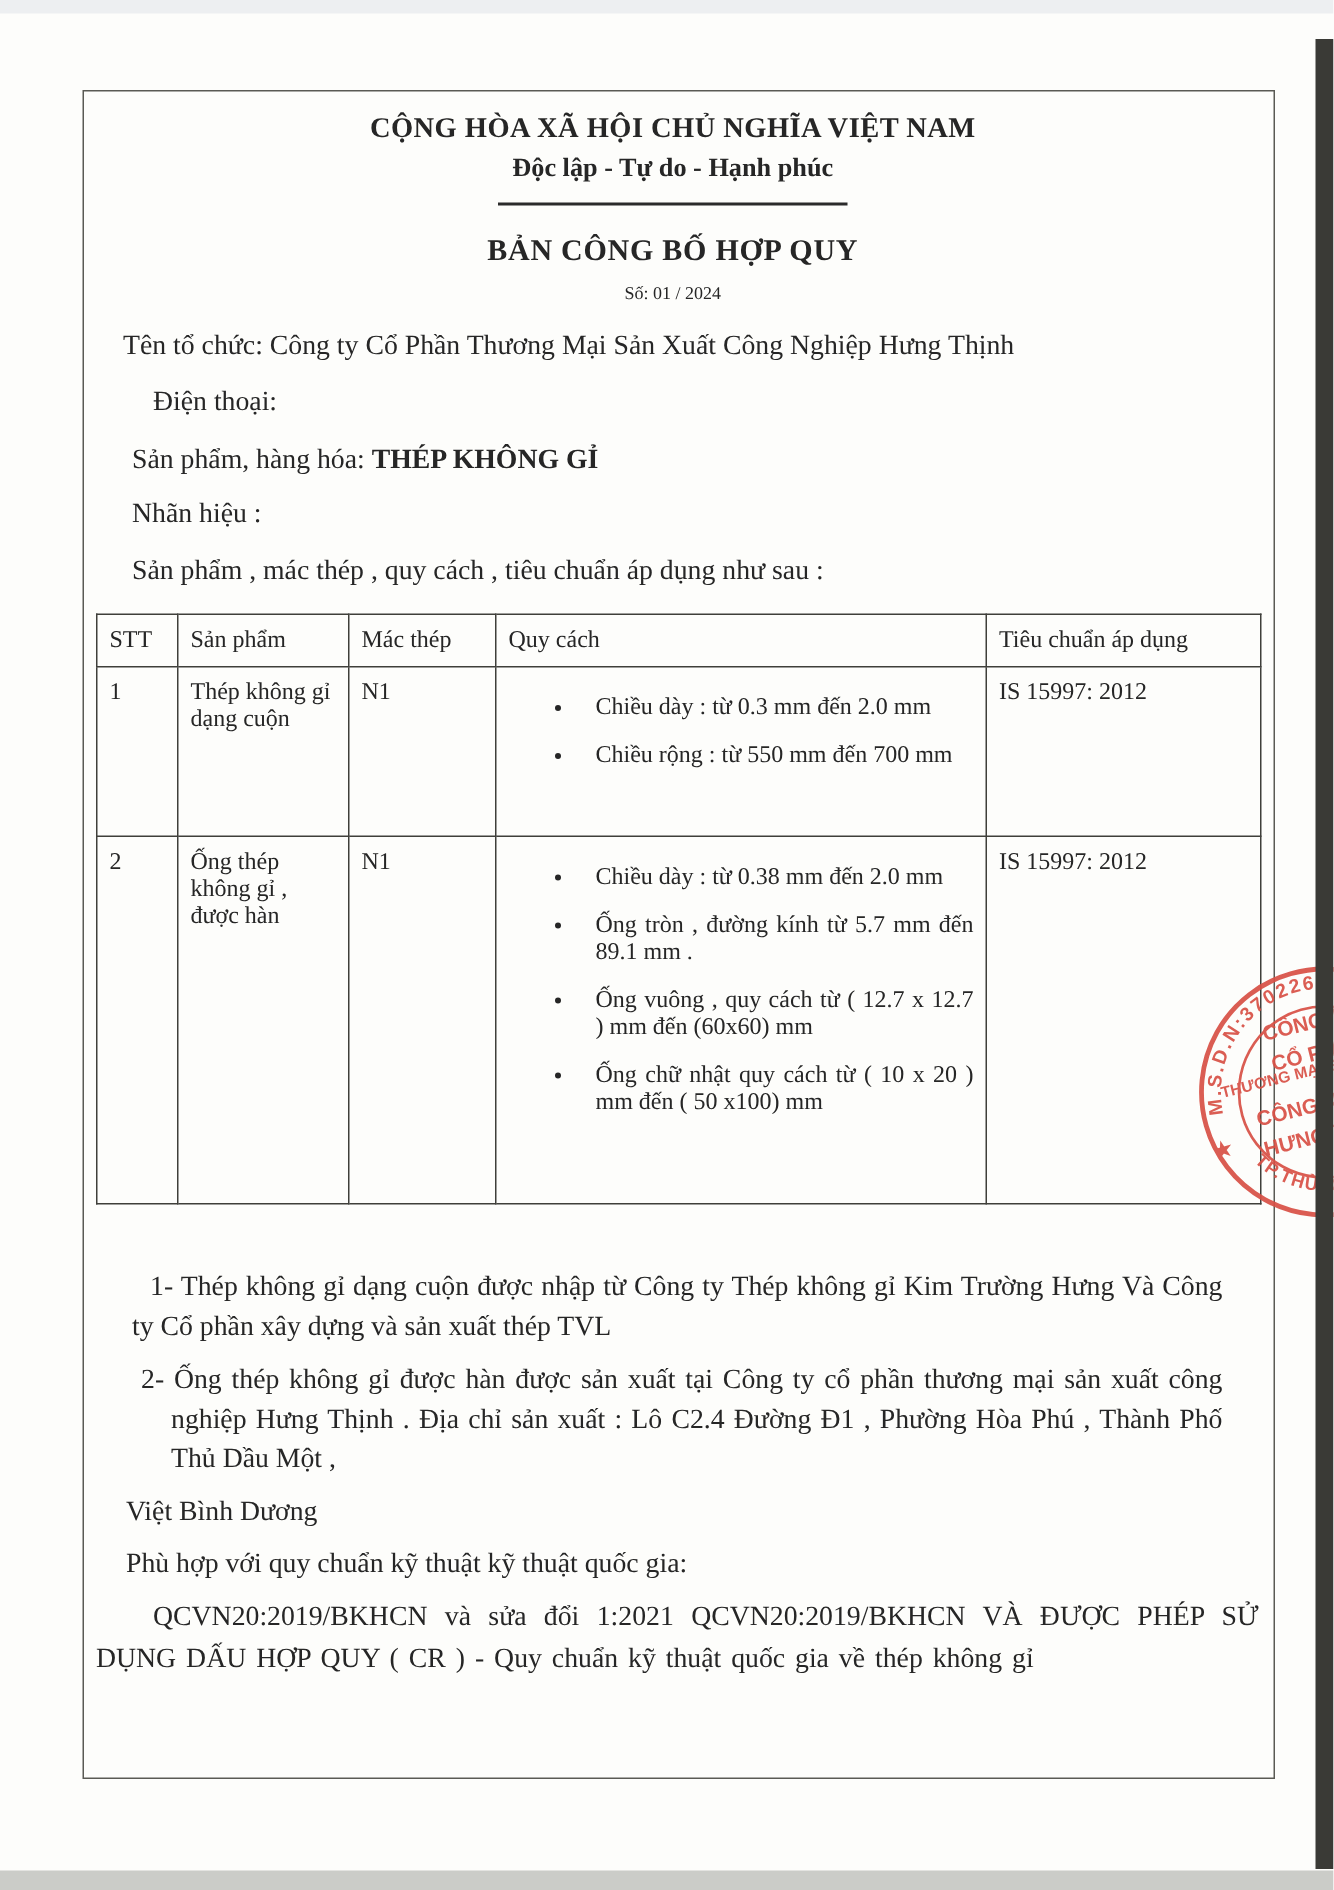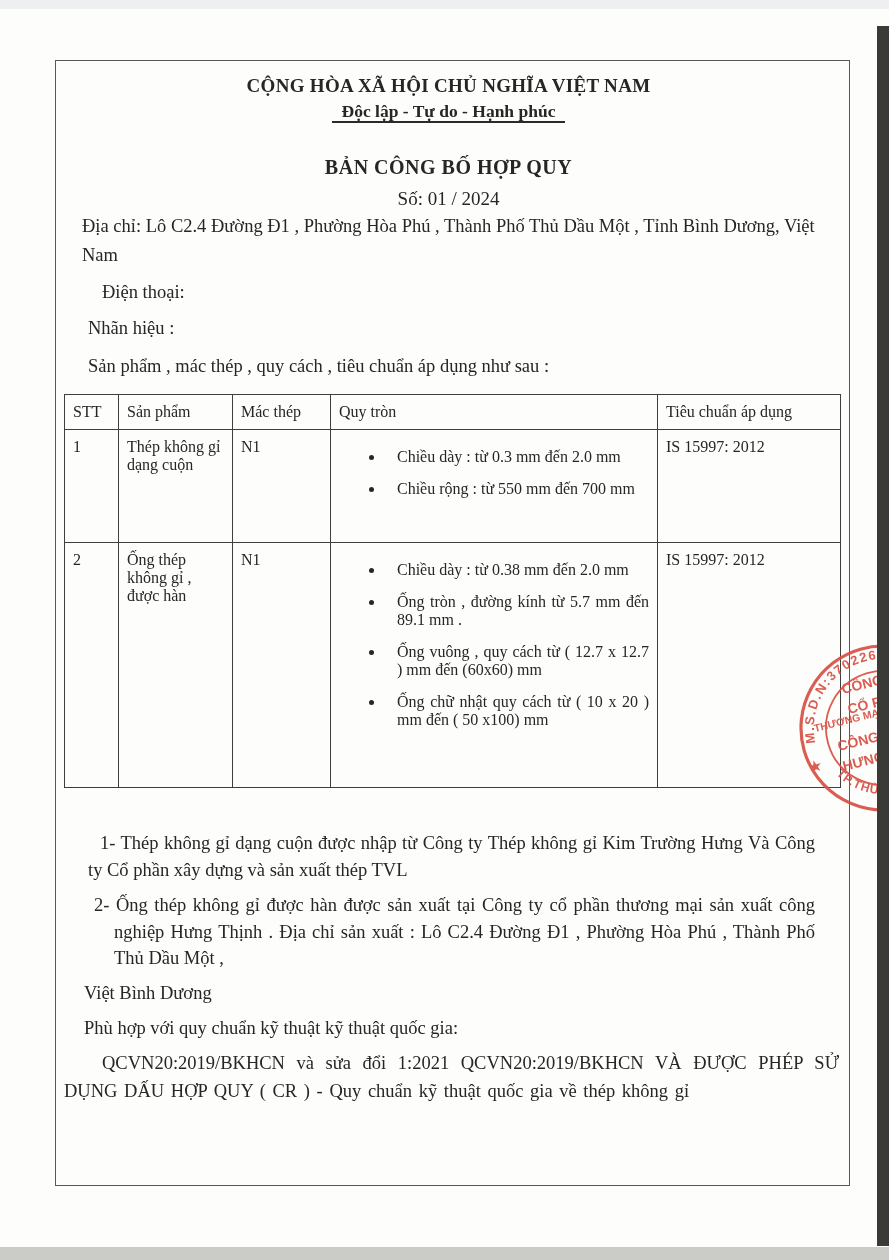--- a/index.html
+++ b/index.html
@@ -15,23 +15,23 @@
   .edge-bottom{position:absolute;left:0;top:1247px;width:889px;height:13px;background:#cbccc8;}
   
   .doc-box{
     position:absolute;left:55px;top:60px;width:795px;height:1126px;
     border:1.6px solid #5a5a54;background:transparent;box-sizing:border-box;
     padding:10px 34px 0 26px;overflow:hidden;
   }
   .center{text-align:center;}
   .republic{font-size:19px;font-weight:bold;letter-spacing:.3px;margin-top:4px;}
   .motto{font-size:17.5px;font-weight:bold;margin-top:4px;}
-  .motto span{border-bottom:2px solid #2b2b2b;padding:0 10px 0 10px;}
+  .motto span{border-bottom:2px solid #2b2b2b;padding:0 10px 14px 10px;}
   .doc-title{font-size:20px;font-weight:bold;letter-spacing:.5px;margin-top:34px;}
-  .doc-number{font-size:19px;margin-top:9px;}
+  .doc-number{font-size:12px;margin-top:9px;}
   .body-text{font-size:18.5px;line-height:1.58;}
   p{margin:0;}
   .p-org{margin-top:14px;}
   .p-addr{margin-top:2px;}
   .p-phone{margin-top:8px;margin-left:20px;}
   .p-product{margin-top:10px;padding-left:6px;}
   .p-brand{margin-top:6px;padding-left:6px;}
   .p-intro{margin-top:9px;padding-left:6px;}
   .bold{font-weight:bold;}
   
@@ -79,40 +79,41 @@
 
   <div class="center republic">CỘNG HÒA XÃ HỘI CHỦ NGHĨA VIỆT NAM</div>
   <div class="center motto">
     <span>Độc lập - Tự do - Hạnh phúc</span>
   </div>
 
   <div class="center doc-title">BẢN CÔNG BỐ HỢP QUY</div>
   <div class="center doc-number">Số: 01 / 2024</div>
 
   <div class="body-text">
-    <p class="p-addr">Địa chỉ: Lô C2.4 Đường Đ1 , Phường Hòa Phú , Thành Phố Thủ Dầu Một , Tỉnh Bình Dương, Việt Nam</p>
+    <p class="p-org">Tên tổ chức: Công ty Cổ Phần Thương Mại Sản Xuất Công Nghiệp Hưng Thịnh</p>
     <p class="p-phone">Điện thoại:</p>
+    <p class="p-product"><span>Sản phẩm, hàng hóa: </span><span class="bold">THÉP KHÔNG GỈ</span></p>
     <p class="p-brand">Nhãn hiệu :</p>
     <p class="p-intro">Sản phẩm , mác thép , quy cách , tiêu chuẩn áp dụng như sau :</p>
   </div>
 
   <table class="spec">
     <colgroup>
       <col class="c-stt">
         <col class="c-prod">
         <col class="c-grade">
         <col class="c-spec">
         <col class="c-std">
     </colgroup>
     <tbody>
         <tr>
       <th class="th-cell">STT</th>
       <th class="th-cell">Sản phẩm</th>
       <th class="th-cell">Mác thép</th>
-      <th class="th-cell">Quy tròn</th>
+      <th class="th-cell">Quy cách</th>
       <th class="th-cell">Tiêu chuẩn áp dụng</th>
     </tr>
     <tr class="row-1">
       <td class="stt">1</td>
       <td class="prod">Thép không gỉ dạng cuộn</td>
       <td class="grade">N1</td>
       <td class="specs">
         <ul>
           <li>Chiều dày : từ 0.3 mm đến 2.0 mm</li>
           <li>Chiều rộng : từ 550 mm đến 700 mm</li>

